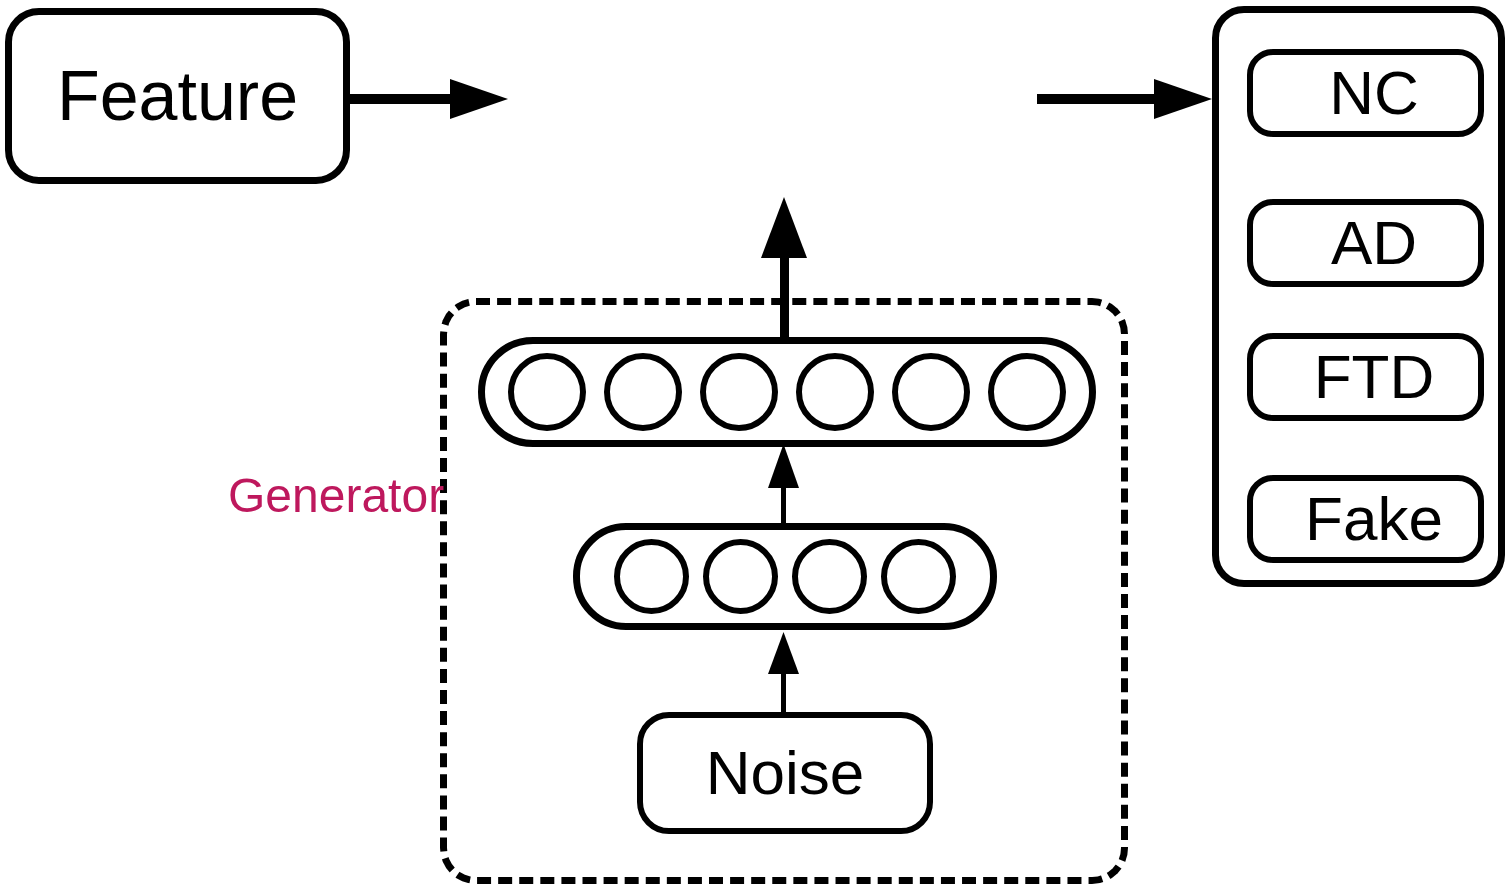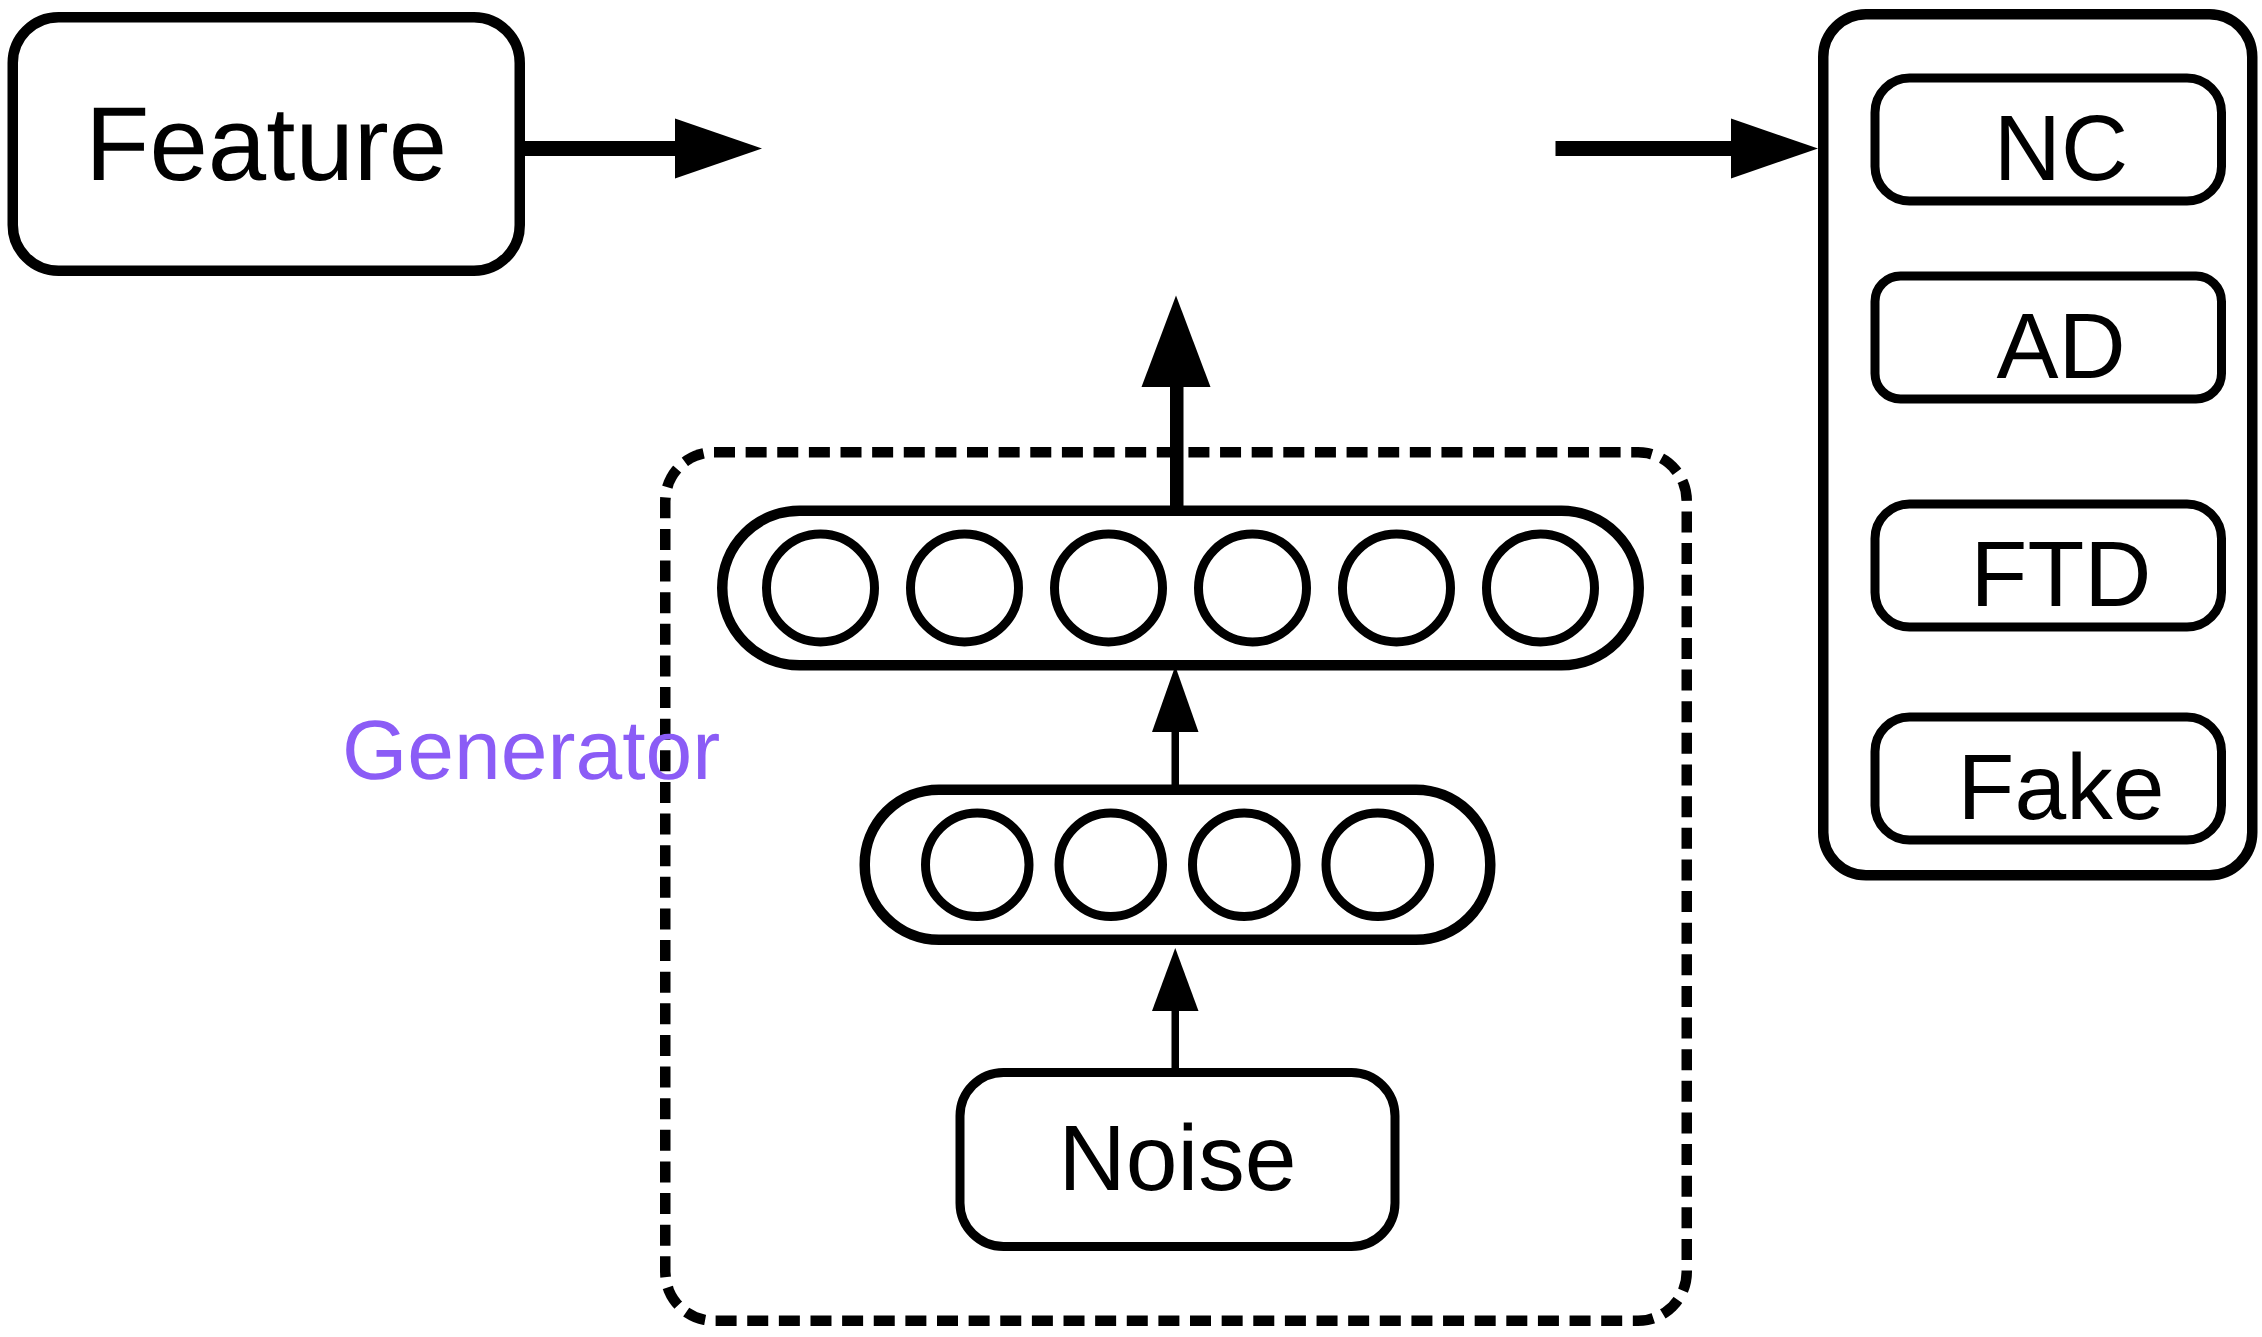--- a/index.html
+++ b/index.html
@@ -63,46 +63,46 @@
   .out-pill {
     position: absolute;
     left: 28px;
     width: 237px;
     height: 88px;
     box-sizing: border-box;
     background: #ffffff;
     border: 6px solid #000000;
     border-radius: 26px;
     display: flex;
-    align-items: flex-end;
+    align-items: center;
     justify-content: center;
     color: #000000;
     padding-left: 17px;
   }
   .out-pill .node-label { font-size: 62px; }
   #out-pill-0 { top: 36px; }
-  #out-pill-1 { top: 168px; border-radius: 20px; }
+  #out-pill-1 { top: 186px; }
   #out-pill-2 { top: 320px; }
   #out-pill-3 { top: 462px; }
 
   
   #generator-box {
     position: absolute;
     left: 440px; top: 298px;
     width: 688px; height: 586px;
     box-sizing: border-box;
     background: transparent;
     border: 7px dashed #000000;
     border-radius: 36px;
   }
   #generator-label {
     position: absolute;
     left: 228px; top: 472px;
-    font-size: 56px;
-    color: #8b5cf6;
+    font-size: 48px;
+    color: #be185d;
     white-space: nowrap;
     background: transparent;
     line-height: 1;
   }
 
   
   .layer {
     position: absolute;
     box-sizing: border-box;
     background: #ffffff;

